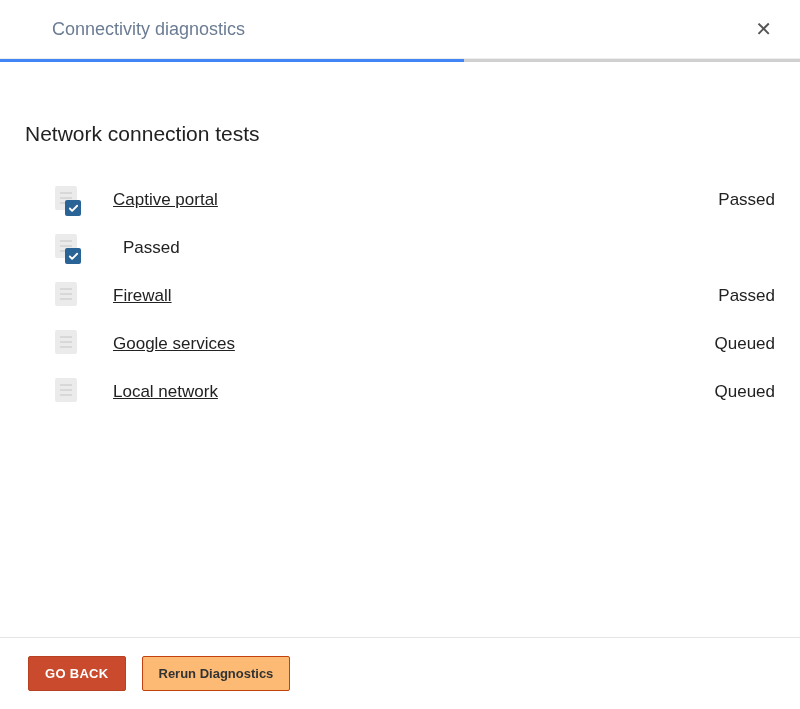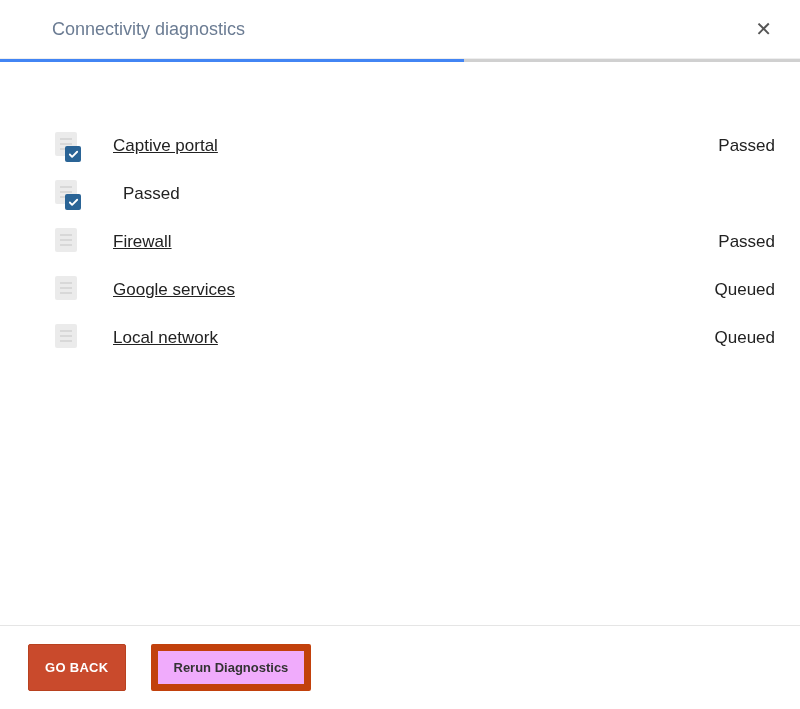--- a/index.html
+++ b/index.html
@@ -121,58 +121,59 @@
       margin-left: 38px;
     }
     .footer {
       position: absolute;
       bottom: 0;
       left: 0;
       right: 0;
       border-top: 1px solid #e5e5e5;
       padding: 18px 28px;
       display: flex;
-      gap: 25px;
+      gap: 16px;
     }
     .btn {
       padding: 9px 16px;
       font-size: 13px;
       border-radius: 2px;
       cursor: pointer;
       font-family: inherit;
     }
     .btn-primary {
       background: #c94a2c;
       color: #fff;
       border: 1px solid #b8411f;
       font-weight: 700;
       letter-spacing: 0.3px;
     }
     .btn-secondary {
-      background: #f0abfc;
+      background: #fdba74;
       color: #333;
-      border: 7px solid #c2410c;
+      border: 1px solid #c2410c;
       font-weight: 700;
     }
   </style>
 </head>
 <body>
 
 <div class="header">
   <div class="header-title">Connectivity diagnostics</div>
   <button class="close-btn">
     <span>✕</span>
   </button>
 </div>
 
 <div class="progress-bar">
   <div class="progress-fill" style="width: 58%;"></div>
 </div>
 
 <div class="content">
+  <h2 class="section-title">Network connection tests</h2>
   <div class="test-list" id="test-list">
       <div class="test-row">
         <div class="test-icon">
           <div class="doc-icon"></div>
           <div class="check-badge">
             <svg viewBox="0 0 24 24" fill="none" stroke="#fff" stroke-width="4" stroke-linecap="round" stroke-linejoin="round">
               <polyline points="20 6 9 17 4 12"></polyline>
             </svg>
           </div>
         </div>

